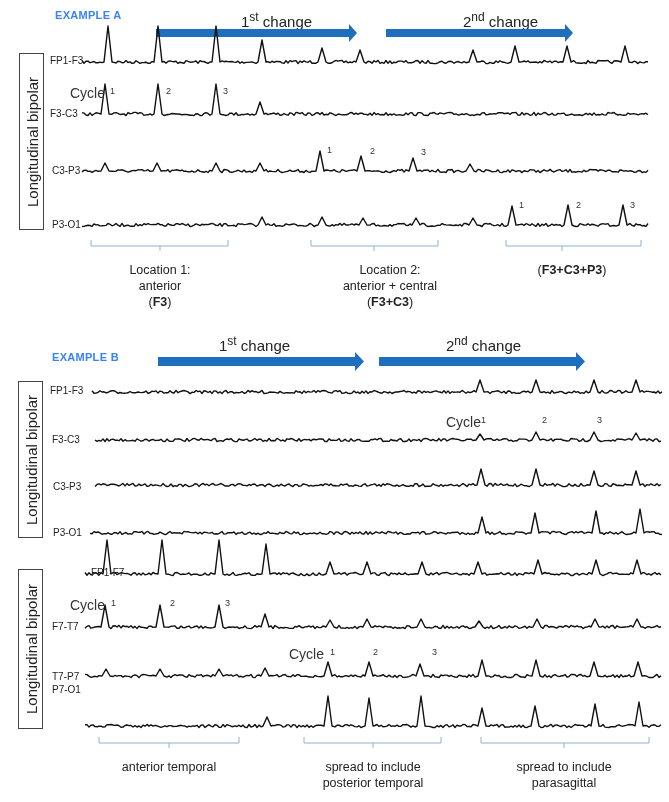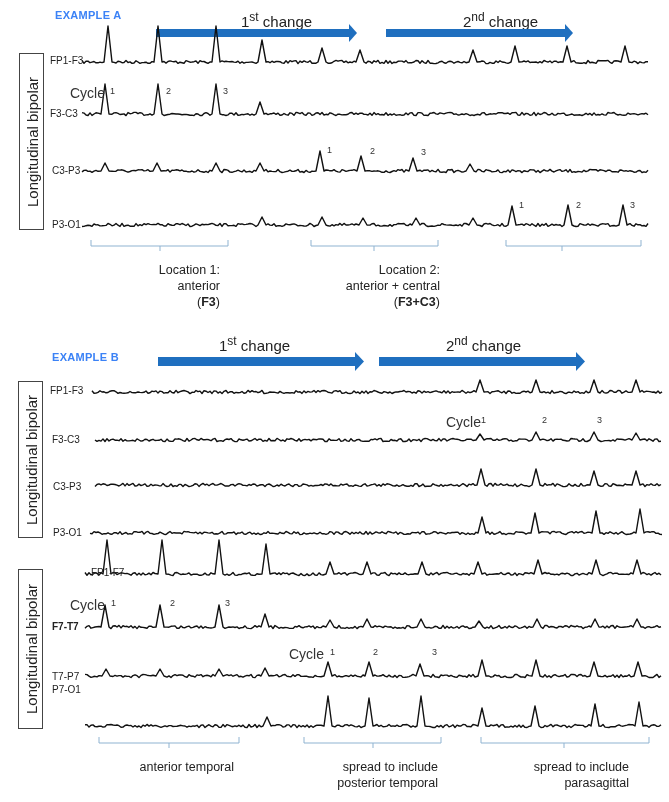--- a/index.html
+++ b/index.html
@@ -9,21 +9,21 @@
   .example-title { font-weight: bold; font-size: 11px; letter-spacing: 0.3px; color: #3b82f6; }
   .change-label { font-size: 15px; color: #222; white-space: nowrap; }
   .change-label sup { font-size: 12px; vertical-align: 6px; }
   .montage-box { border: 1px solid #444; box-sizing: border-box; }
   .montage-text { position: absolute; left: 50%; top: 50%;
                   transform: translate(-50%, -50%) rotate(-90deg);
                   font-size: 15px; white-space: nowrap; color: #222; }
   .chan-label { font-size: 10px; color: #222; white-space: nowrap; }
   .cycle-label { font-size: 14px; color: #333; white-space: nowrap; }
   .num-label { font-size: 9px; color: #333; }
-  .loc-label { font-size: 12.5px; color: #222; text-align: right; line-height: 16px; white-space: nowrap; }
+  .loc-label { font-size: 12.5px; color: #222; text-align: center; line-height: 16px; white-space: nowrap; }
   .loc-label b { font-weight: bold; margin-top: 19px; }
   svg.traces { position: absolute; left: 0; top: 0; }
 </style>
 </head>
 <body>
 
 <div class="abs example-title" style="left:55px; top:9px;">EXAMPLE  A</div>
 
 <div class="abs change-label" style="left:241px; top:10px;">
   <span>1</span><sup>st</sup><span> change</span>
@@ -108,26 +108,27 @@
 
 <div class="abs num-label" style="left:519px; top:200px;">1</div>
 <div class="abs num-label" style="left:576px; top:200px;">2</div>
 <div class="abs num-label" style="left:630px; top:200px;">3</div>
 
 <div class="abs loc-label" style="left:100px; top:262px; width:120px;">
   <div>Location 1:</div>
   <div>anterior</div>
   <div><span>(</span><b>F3</b><span>)</span></div>
 </div>
-<div class="abs loc-label" style="left:320px; top:262px; width:120px;">
+<div class="abs loc-label" style="left:330px; top:262px; width:120px;">
   <div>Location 2:</div>
   <div>anterior + central</div>
   <div><span>(</span><b>F3+C3</b><span>)</span></div>
 </div>
 <div class="abs loc-label" style="left:502px; top:262px; width:140px;">
+  <div><span>(</span><b>F3+C3+P3</b><span>)</span></div>
 </div>
 
 <div class="abs example-title" style="left:52px; top:351px;">EXAMPLE  B</div>
 
 <div class="abs change-label" style="left:219px; top:334px;">
   <span>1</span><sup>st</sup><span> change</span>
 </div>
 <div class="abs change-label" style="left:446px; top:334px;">
   <span>2</span><sup>nd</sup><span> change</span>
 </div>
@@ -142,21 +143,21 @@
 
 <div class="abs cycle-label" style="left:446px; top:414px;">Cycle</div>
 <div class="abs num-label" style="left:481px; top:415px;">1</div>
 <div class="abs num-label" style="left:542px; top:415px;">2</div>
 <div class="abs num-label" style="left:597px; top:415px;">3</div>
 
 <div class="abs montage-box" style="left:18px; top:569px; width:25px; height:160px;">
   <div class="montage-text">Longitudinal bipolar</div>
 </div>
 <div class="abs chan-label" style="left:50px; top:567px;padding-left:41px;">FP1-F7</div>
-<div class="abs chan-label" style="left:52px; top:621px;font-weight:bold;">F7-T7</div>
+<div class="abs chan-label" style="left:52px; top:621px;">F7-T7</div>
 <div class="abs chan-label" style="left:52px; top:671px;">T7-P7</div>
 <div class="abs chan-label" style="left:52px; top:684px;">P7-O1</div>
 
 <div class="abs cycle-label" style="left:70px; top:597px;">Cycle</div>
 <div class="abs num-label" style="left:111px; top:598px;">1</div>
 <div class="abs num-label" style="left:170px; top:598px;">2</div>
 <div class="abs num-label" style="left:225px; top:598px;">3</div>
 
 <div class="abs cycle-label" style="left:289px; top:646px;">Cycle</div>
 <div class="abs num-label" style="left:330px; top:647px;">1</div>

